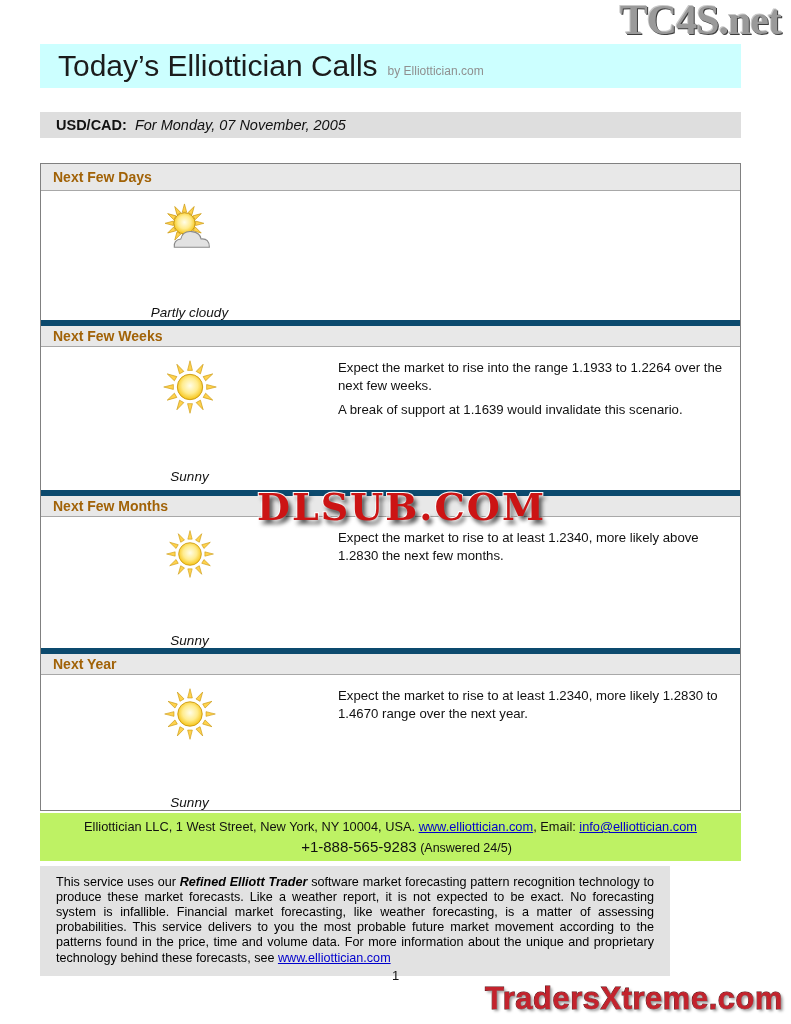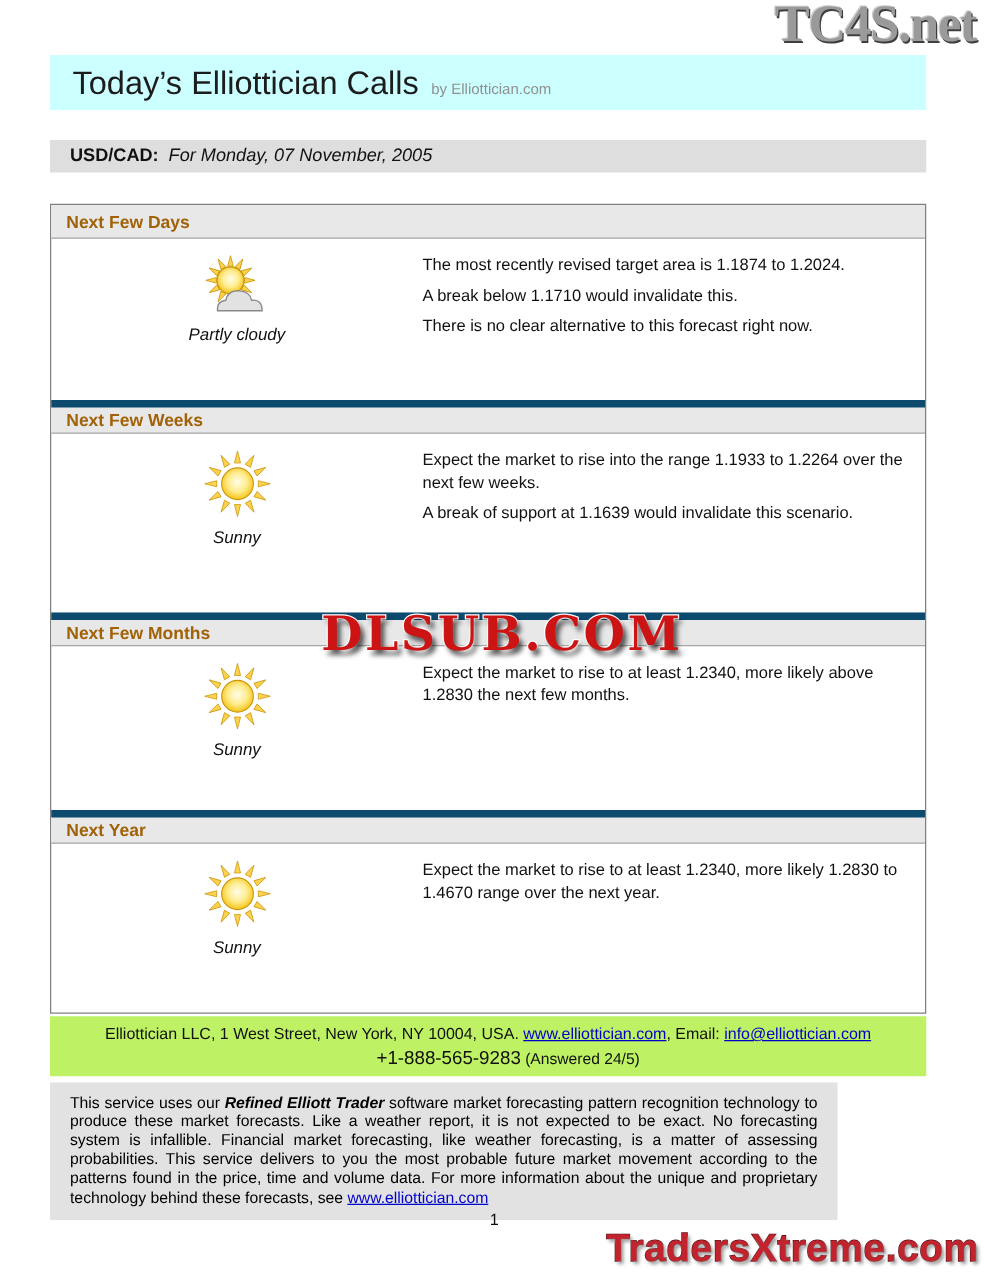--- a/index.html
+++ b/index.html
@@ -34,21 +34,21 @@
     -webkit-text-stroke:1px #520c10;
     paint-order:stroke fill;
     text-shadow:2px 2px 3px #9a9a9a;
   }
 
   
   .title-bar {
     position:absolute; left:40px; top:44px; width:701px; height:44px;
     background:#ccffff; display:flex; align-items:center; padding-left:18px;
   }
-  .title-bar .title { font-size:26px; color:#1c1c1c; }
+  .title-bar .title { font-size:30px; color:#1c1c1c; }
   .title-bar .byline { font-size:12px; color:#909090; margin-left:10px; position:relative; top:5px; }
 
   .pair-bar {
     position:absolute; left:40px; top:112px; width:701px; height:26px;
     background:#dedede; display:flex; align-items:center; padding-left:16px; font-size:14.5px;
   }
   .pair-bar .pair { font-weight:bold; }
   .pair-bar .date { font-style:italic; margin-left:8px; }
 
   
@@ -64,20 +64,21 @@
   .section:not(:first-child) .section-header { border-top:6px solid #0c4a6e; }
   .section-content { display:flex; }
   .sc-days  { height:129px; }
   .sc-weeks { height:143px; }
   .sc-months{ height:131px; }
   .sc-year  { height:135px; }
   .icon-col {
     width:297px; flex:0 0 297px;
     display:flex; flex-direction:column; align-items:center;
     padding-top:12px;
+    gap:47px;
   }
   .icon-col .caption { font-style:italic; font-size:13.5px; margin-top:7px; color:#111; }
   .text-col {
     flex:1; padding:12px 6px 0 0; font-size:13.2px; line-height:1.33;
   }
   .text-col p { margin-bottom:7px; }
 
   
   .contact-box {
     position:absolute; left:40px; top:813px; width:701px; height:48px;
@@ -152,25 +153,20 @@
               <polygon points="26,1 23.6,10 28.4,10" transform="rotate(240 26 22)"></polygon>
               <polygon points="26,1 23.6,10 28.4,10" transform="rotate(270 26 22)"></polygon>
               <polygon points="26,1 23.6,10 28.4,10" transform="rotate(300 26 22)"></polygon>
               <polygon points="26,1 23.6,10 28.4,10" transform="rotate(330 26 22)"></polygon>
             </g>
             <circle cx="26" cy="22" r="11.5" fill="url(#sunGrad)" stroke="#c8960c" stroke-width="1"></circle>
             <path d="M15 48 q-1 -8 7 -9 q2 -9 12 -8 q9 1 10 8 q9 -1 9 9 z" fill="#e2e2e2" stroke="#8a8a8a" stroke-width="1.2"></path>
           </svg>
           <div class="caption">Partly cloudy</div>
         </div>
-        <div class="text-col">
-          <p>The most recently revised target area is 1.1874 to 1.2024.</p>
-          <p>A break below 1.1710 would invalidate this.</p>
-          <p>There is no clear alternative to this forecast right now.</p>
-        </div>
       </div>
     </div>
 
     <div class="section">
       <div class="section-header">
         <span>Next Few Weeks</span>
       </div>
       <div class="section-content sc-weeks">
         <div class="icon-col">
           <svg width="56" height="56" viewBox="0 0 64 64">

